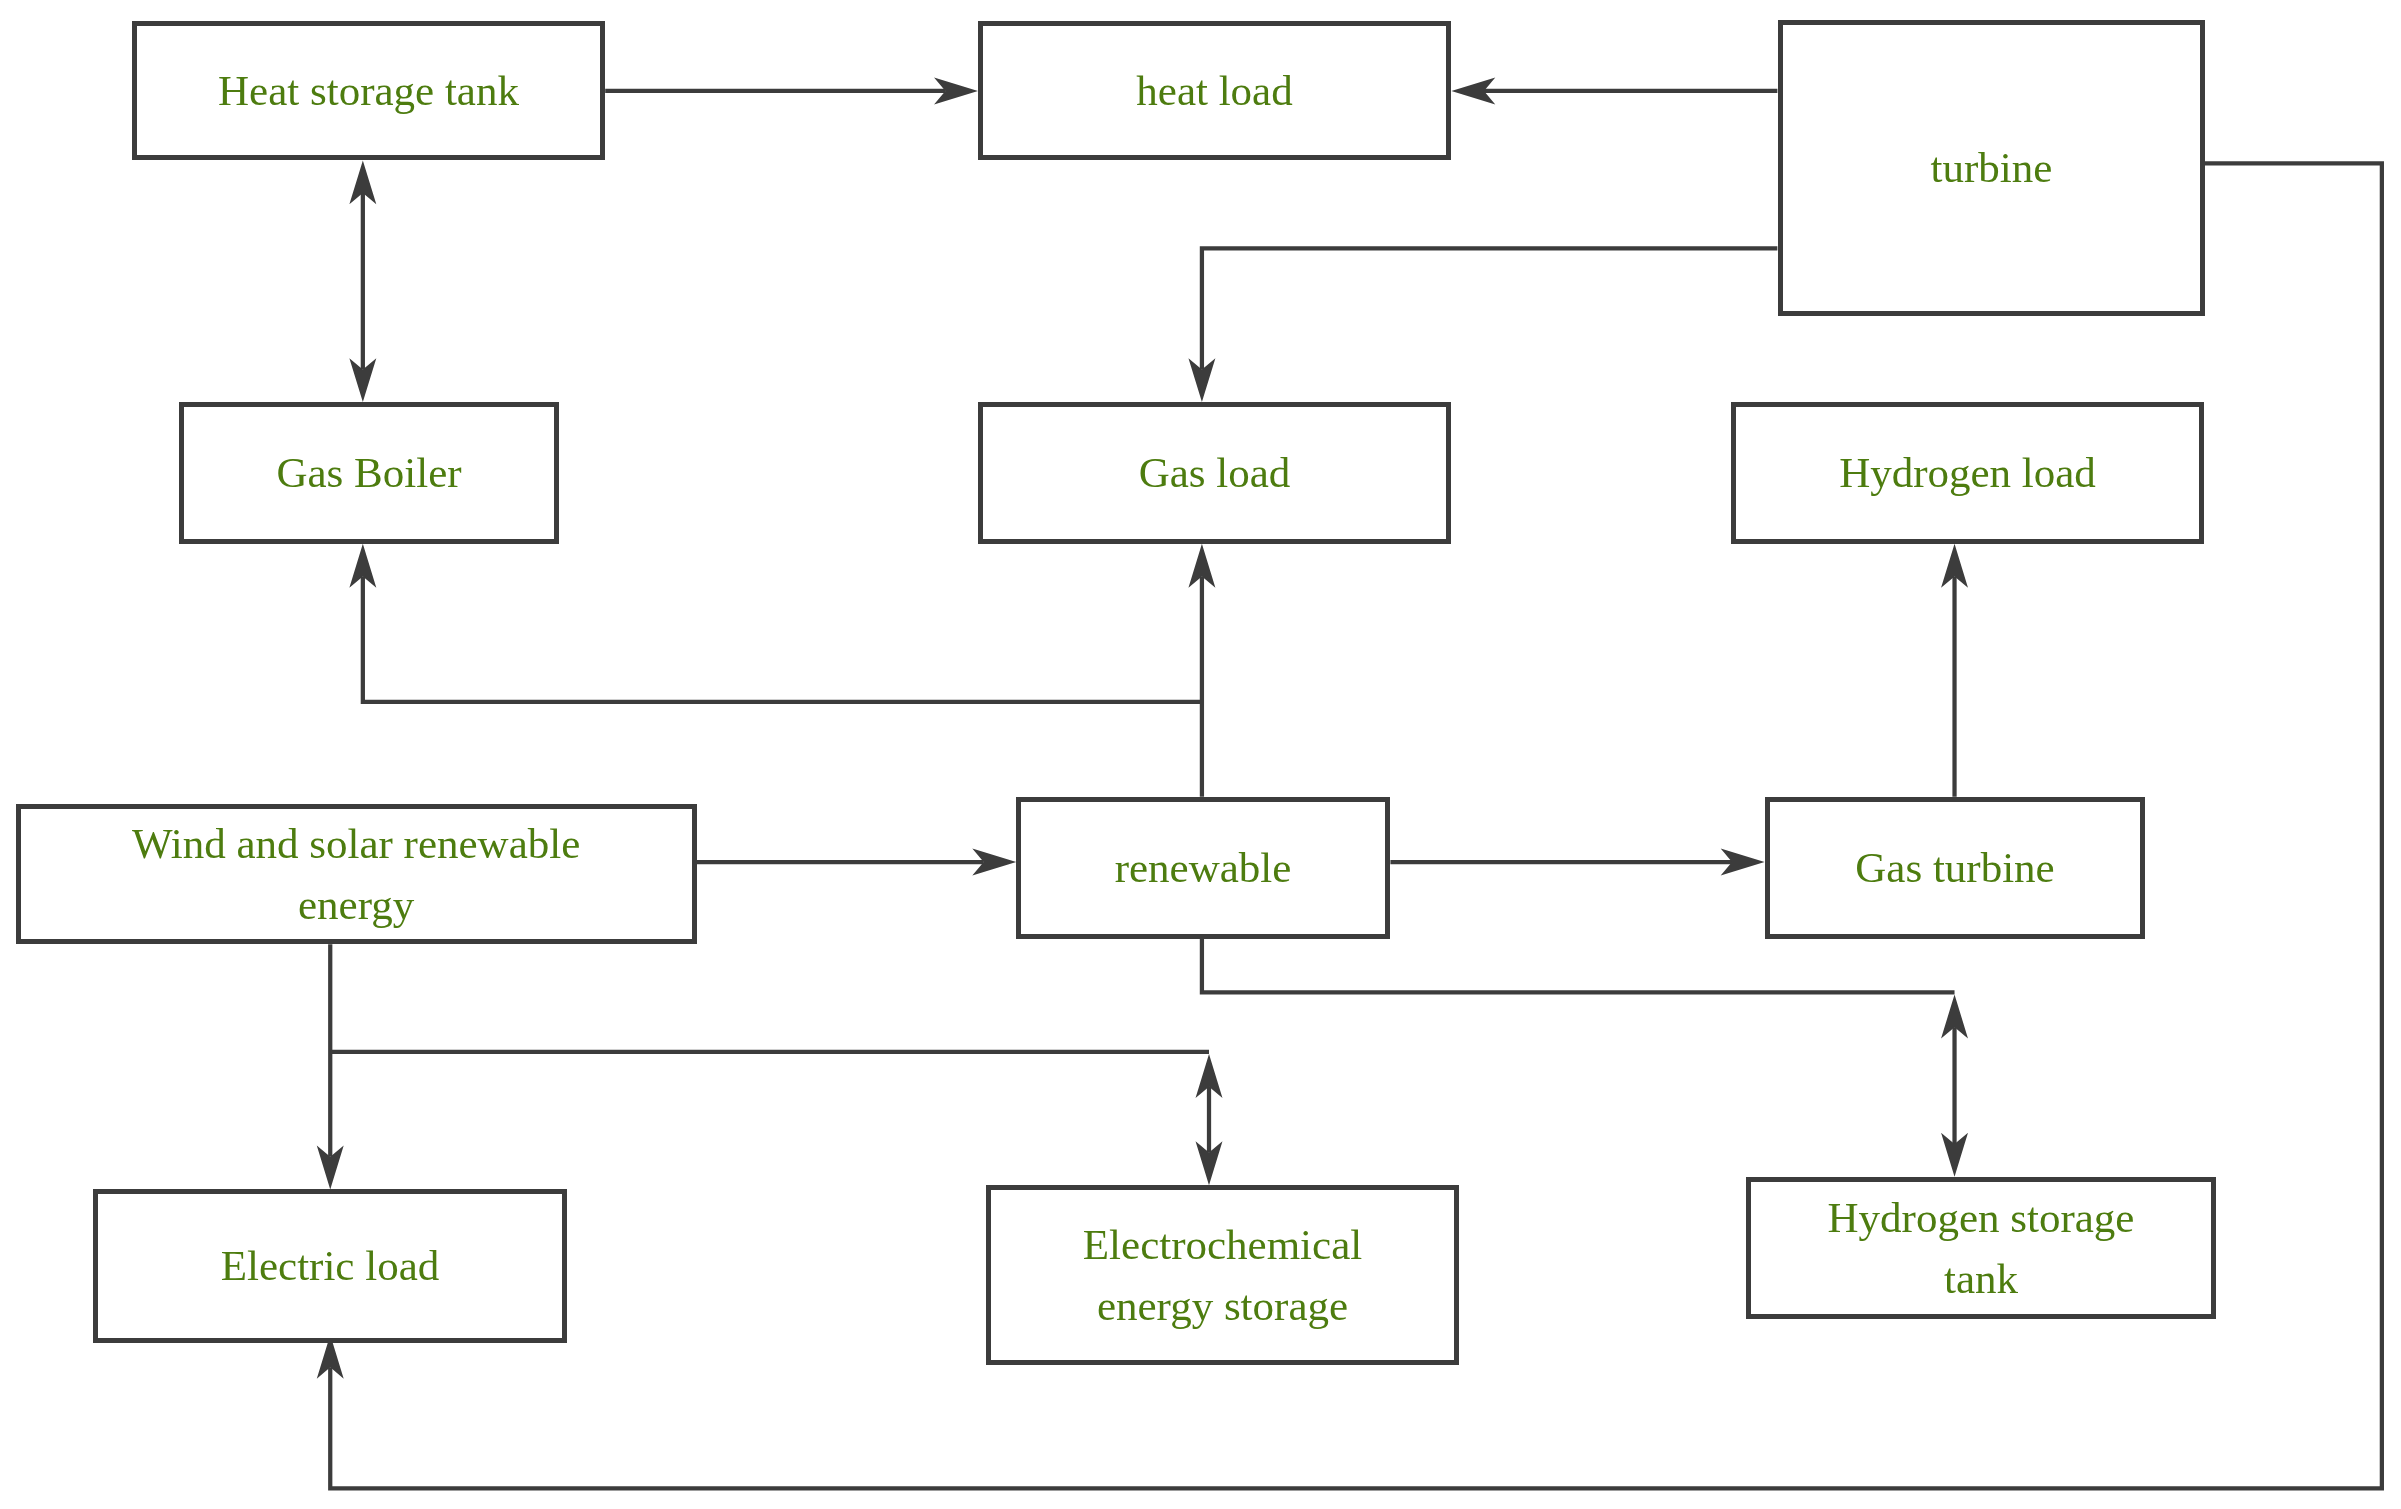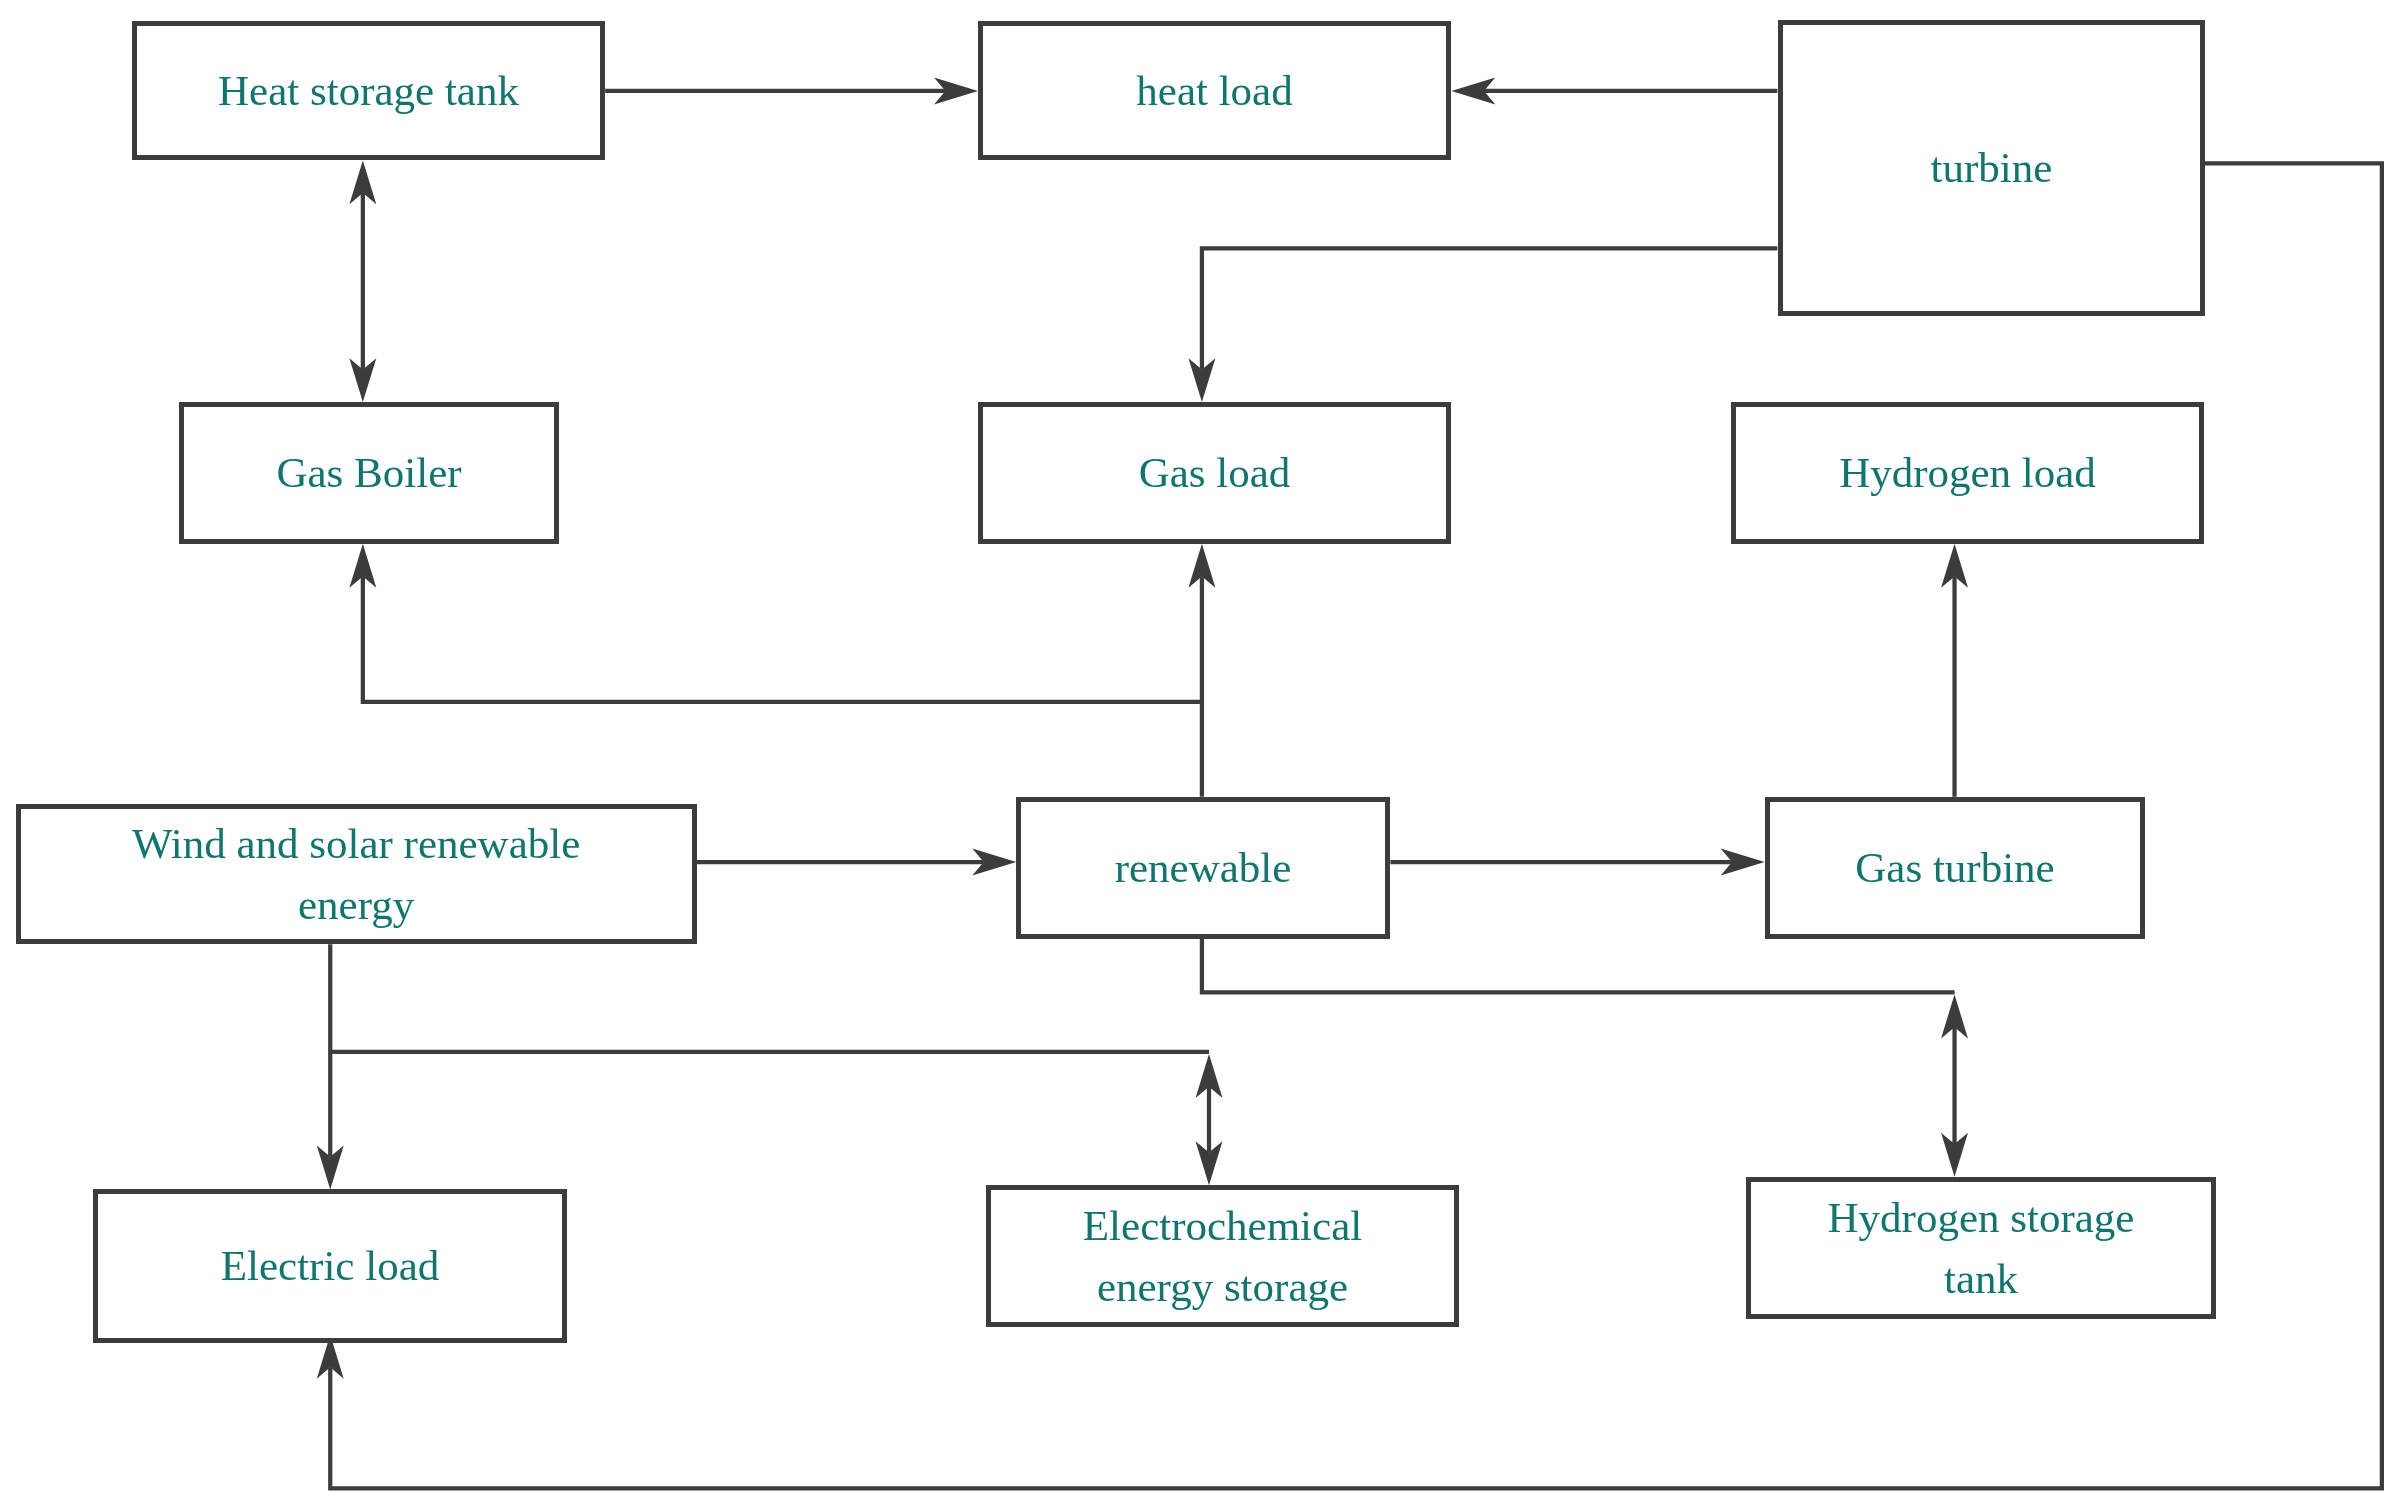--- a/index.html
+++ b/index.html
@@ -33,21 +33,21 @@
   }
   .node {
     position: absolute;
     box-sizing: border-box;
     background: #ffffff;
     border: 5px solid #3c3c3c;
     display: flex;
     align-items: center;
     justify-content: center;
     text-align: center;
-    color: #0f766e;
+    color: #4d7c0f;
     font-size: 43px;
     line-height: 1.42;
   }
   .node .ln {
     display: block;
   }
 </style>
 </head>
 <body>
 
@@ -168,21 +168,21 @@
   </div>
 
   <div class="node" style="left:1765px; top:797px; width:380px; height:142px">
     <span class="ln">Gas turbine</span>
   </div>
 
   <div class="node" style="left:93px; top:1189px; width:474px; height:154px">
     <span class="ln">Electric load</span>
   </div>
 
-  <div class="node" style="left:986px; top:1185px; width:473px; height:142px">
+  <div class="node" style="left:986px; top:1185px; width:473px; height:180px">
     <span>
       <span class="ln">Electrochemical</span>
       <span class="ln">energy storage</span>
     </span>
   </div>
 
   <div class="node" style="left:1746px; top:1177px; width:470px; height:142px">
     <span>
       <span class="ln">Hydrogen storage</span>
       <span class="ln">tank</span>

